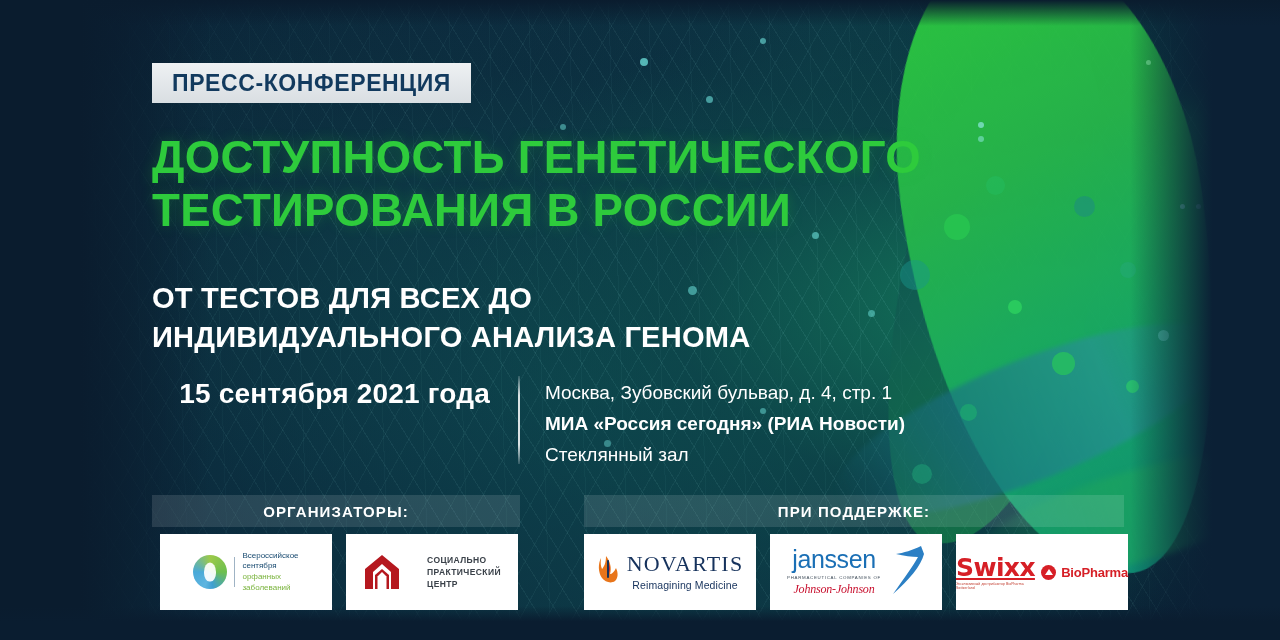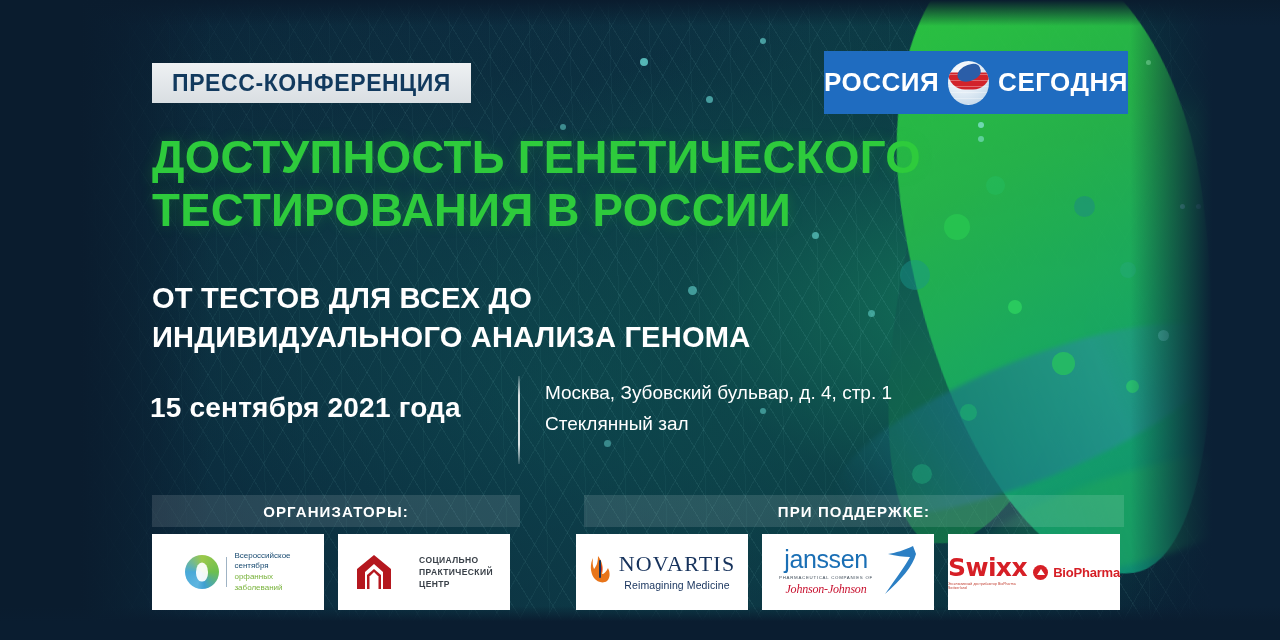--- a/index.html
+++ b/index.html
@@ -101,39 +101,39 @@
   }
   .title .ln{display:block;white-space:nowrap;}
 
   .subtitle{
     position:absolute;left:152px;top:278px;width:760px;
     color:#ffffff;font-weight:700;font-size:30px;line-height:1.3;letter-spacing:.2px;
     transform:scaleX(.97);transform-origin:left top;
   }
   .subtitle .ln{display:block;white-space:nowrap;}
 
-  .when{position:absolute;left:150px;top:392px;width:340px;text-align:left;}
+  .when{position:absolute;left:150px;top:378px;width:340px;text-align:right;}
   .when .date{color:#fff;font-weight:700;font-size:28px;letter-spacing:.2px;white-space:nowrap;}
   .when .time{color:#dfe9ee;font-weight:400;font-size:25px;margin-top:7px;letter-spacing:.3px;white-space:nowrap;}
 
   .vdiv{position:absolute;left:518px;top:376px;width:2px;height:88px;
     background:linear-gradient(180deg,rgba(255,255,255,.15),rgba(255,255,255,.85) 22%,rgba(255,255,255,.85) 78%,rgba(255,255,255,.15));}
 
   .where{position:absolute;left:545px;top:378px;}
   .where div{color:#fff;font-size:19px;line-height:1.62;white-space:nowrap;}
   .where .strong{font-weight:700;}
 
   
   .band{position:absolute;height:32px;display:flex;align-items:center;justify-content:center;
     background:rgba(255,255,255,.12);}
   .band span{color:#fff;font-weight:700;font-size:15px;letter-spacing:1.1px;}
   .band-org{left:152px;top:495px;width:368px;}
   .band-sup{left:584px;top:495px;width:540px;}
 
-  .logos{position:absolute;top:534px;height:76px;display:flex;gap:14px;}
+  .logos{position:absolute;top:534px;height:76px;display:flex;gap:14px;margin-left:8px;}
   .logos-org{left:152px;}
   .logos-sup{left:576px;}
   .logo-card{width:172px;height:76px;background:#fff;display:flex;align-items:center;justify-content:center;}
 
   
   .vooz{display:flex;align-items:center;gap:7px;}
   .vooz-mark{width:34px;height:34px;border-radius:50%;position:relative;flex:0 0 auto;
     background:conic-gradient(from 200deg,#5fb5e0 0deg,#49a9d8 70deg,#9cc94a 160deg,#6dbf4e 250deg,#3f9fd2 330deg,#5fb5e0 360deg);}
   .vooz-mark::after{content:"";position:absolute;left:50%;top:50%;transform:translate(-50%,-50%);
     width:12px;height:19px;border-radius:50% 50% 45% 45%;background:#fff;opacity:.92;}
@@ -162,21 +162,21 @@
   .nov{display:flex;align-items:center;gap:8px;}
   .nov-r{display:flex;flex-direction:column;align-items:center;}
   .nov-word{color:#16325c;font-size:22px;letter-spacing:1.2px;
     font-family:"Liberation Serif","DejaVu Serif",serif;line-height:1;}
   .nov-sub{color:#16325c;font-size:10.5px;margin-top:4px;letter-spacing:.1px;}
 
   
   .swx{display:flex;align-items:center;gap:5px;}
   .swx-l{display:flex;flex-direction:column;}
   .swx-word{color:#d61f26;font-size:25px;font-weight:700;line-height:1;letter-spacing:-.6px;
-    font-family:"DejaVu Sans","Liberation Sans",sans-serif;}
+    font-family:"DejaVu Sans","Liberation Sans",sans-serif;text-decoration:underline;}
   .swx-tag{color:#c0392b;font-size:3.4px;letter-spacing:.1px;margin-top:2px;}
   .swx-dot{width:15px;height:15px;border-radius:50%;background:#d61f26;position:relative;flex:0 0 auto;}
   .swx-dot::after{content:"";position:absolute;left:50%;top:52%;transform:translate(-50%,-50%);
     width:0;height:0;border-left:4.5px solid transparent;border-right:4.5px solid transparent;
     border-bottom:6px solid #fff;}
   .swx-bio{color:#d61f26;font-size:13px;font-weight:700;letter-spacing:-.2px;}
 </style>
 </head>
 <body>
 
@@ -222,27 +222,20 @@
     <div class="dot" style="left:1244px;top:204px;width:5px;height:5px;background:rgba(140,235,230,.6);"></div>
     <div class="dot" style="left:978px;top:122px;width:6px;height:6px;background:rgba(150,235,235,.65);"></div>
     <div class="dot" style="left:978px;top:136px;width:6px;height:6px;background:rgba(150,235,235,.5);"></div>
   </div>
 
   <div class="bg-edge-l"></div>
   <div class="bg-edge-r"></div>
   <div class="bg-top"></div>
   <div class="bg-bottom"></div>
 
-  <div class="ria">
-    <div class="ria-word">РОССИЯ</div>
-    <div class="ria-globe">
-      <div class="ria-glines"></div>
-    </div>
-    <div class="ria-word">СЕГОДНЯ</div>
-  </div>
 
   <div class="badge">
     <span>ПРЕСС-КОНФЕРЕНЦИЯ</span>
   </div>
 
   <div class="title">
     <span class="ln">ДОСТУПНОСТЬ ГЕНЕТИЧЕСКОГО</span>
     <span class="ln">ТЕСТИРОВАНИЯ В РОССИИ</span>
   </div>
 
@@ -252,20 +245,21 @@
   </div>
 
   <div class="when">
     <div class="date">15 сентября 2021 года</div>
   </div>
 
   <div class="vdiv"></div>
 
   <div class="where">
     <div>Москва, Зубовский бульвар, д. 4, стр. 1</div>
+    <div class="strong">МИА «Россия сегодня» (РИА Новости)</div>
     <div>Стеклянный зал</div>
   </div>
 
   <div class="band band-org">
     <span>ОРГАНИЗАТОРЫ:</span>
   </div>
   <div class="band band-sup">
     <span>ПРИ ПОДДЕРЖКЕ:</span>
   </div>
 

